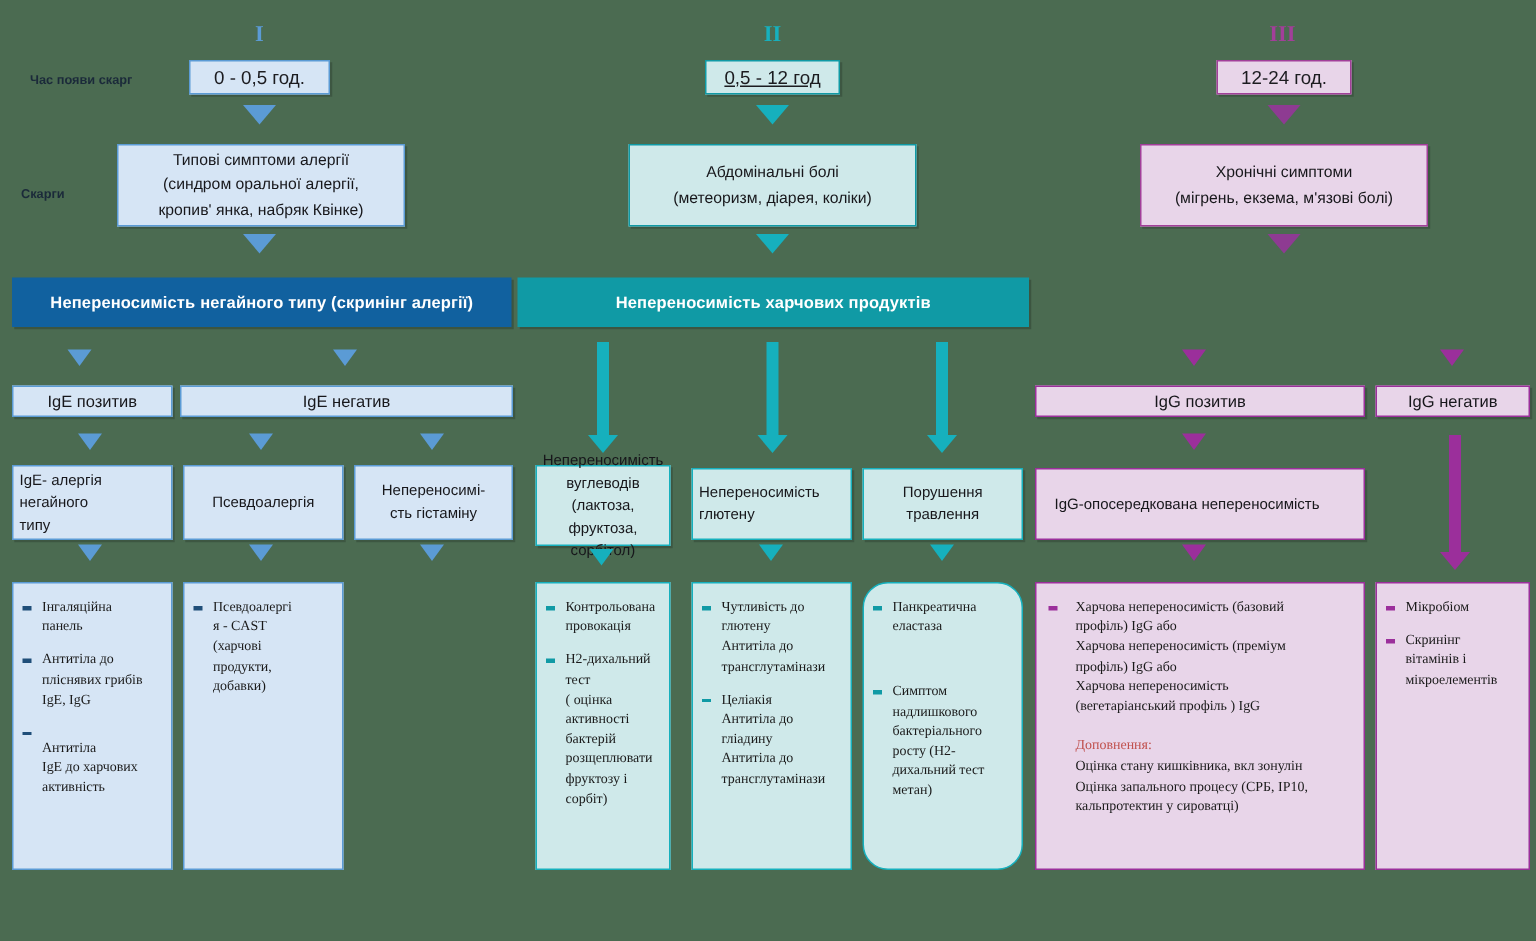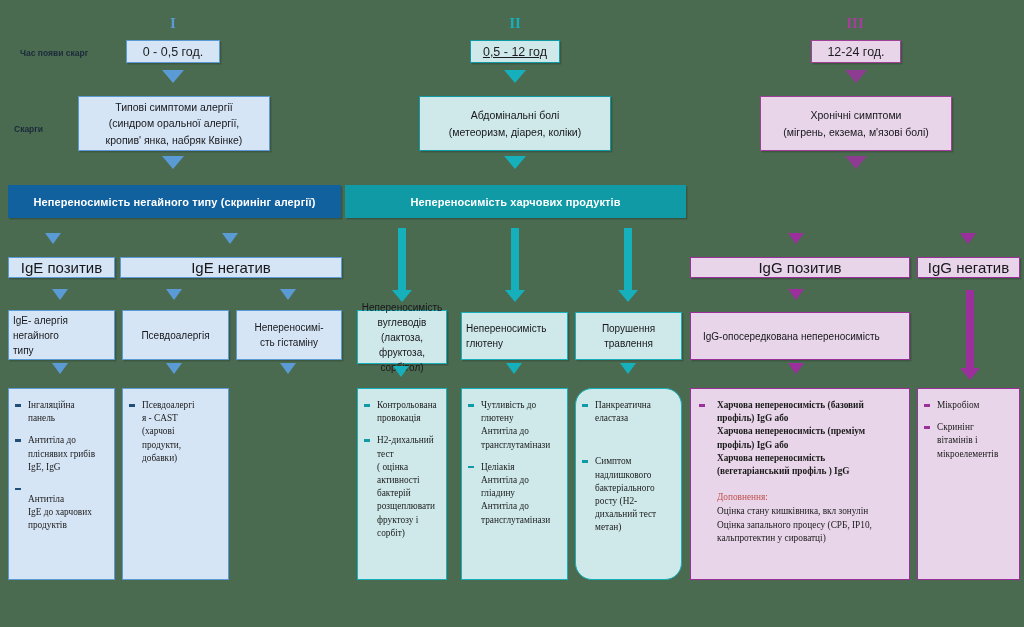--- a/index.html
+++ b/index.html
@@ -40,21 +40,21 @@
   .banner{
     display:flex;align-items:center;justify-content:center;
     color:#fff;font-weight:bold;font-size:11px;letter-spacing:.1px;
     box-shadow:1.5px 1.5px 0 rgba(0,0,0,.2);
   }
 
   
   .chip{
     border:1.2px solid;
     display:flex;align-items:center;justify-content:center;
-    font-size:15px;color:#17171b;
+    font-size:11px;color:#17171b;
     box-shadow:1.5px 1.5px 0 rgba(0,0,0,.18);
   }
 
   
   .cat{
     border:1.2px solid;
     display:flex;flex-direction:column;align-items:center;justify-content:center;
     font-size:10px;color:#17171b;line-height:1.5;text-align:center;padding:2px 4px;
     box-shadow:1.5px 1.5px 0 rgba(0,0,0,.18);
   }
@@ -267,21 +267,21 @@
       </li>
       <li data-name="panel-item">
         <span class="sub">Антитіла до</span>
         <span class="sub">пліснявих грибів</span>
         <span class="sub">IgE, IgG</span>
       </li>
       <li data-name="panel-item">
         <span class="sub" style="height:10px;"></span>
         <span class="sub">Антитіла</span>
         <span class="sub">IgE  до харчових</span>
-        <span class="sub">продуктів</span>
+        <span class="sub">активність</span>
       </li>
     </ul>
   </div>
 
   <div class="abs panel" style="left:122px;top:388px;width:107px;height:192px;background:#d6e5f5;border-color:#5b9bd5;" data-name="panel-pseudoallergy">
     <ul>
       <li data-name="panel-item">
         <span class="sub">Псевдоалергі</span>
         <span class="sub">я - CAST</span>
         <span class="sub">(харчові</span>
@@ -338,21 +338,21 @@
         <span class="sub">бактеріального</span>
         <span class="sub">росту (Н2-</span>
         <span class="sub">дихальний тест</span>
         <span class="sub">метан)</span>
       </li>
     </ul>
   </div>
 
   <div class="abs panel" style="left:690px;top:388px;width:220px;height:192px;background:#e8d5e9;border-color:#9b2f9b;padding-left:8px;" data-name="panel-igg">
     <ul>
-      <li data-name="panel-item" style="padding-left:18px;margin-bottom:13px;font-weight:bold;">
+      <li data-name="panel-item" style="padding-left:18px;margin-bottom:13px;">
         <span class="sub">Харчова непереносимість (базовий</span>
         <span class="sub">профіль) IgG          або</span>
         <span class="sub">Харчова непереносимість (преміум</span>
         <span class="sub">профіль)  IgG   або</span>
         <span class="sub">Харчова непереносимість</span>
         <span class="sub">(вегетаріанський профіль ) IgG</span>
       </li>
     </ul>
     <div style="padding-left:18px;">
       <div class="addhead" style="color:#c0504d;" data-name="panel-note-title">Доповнення:</div>

